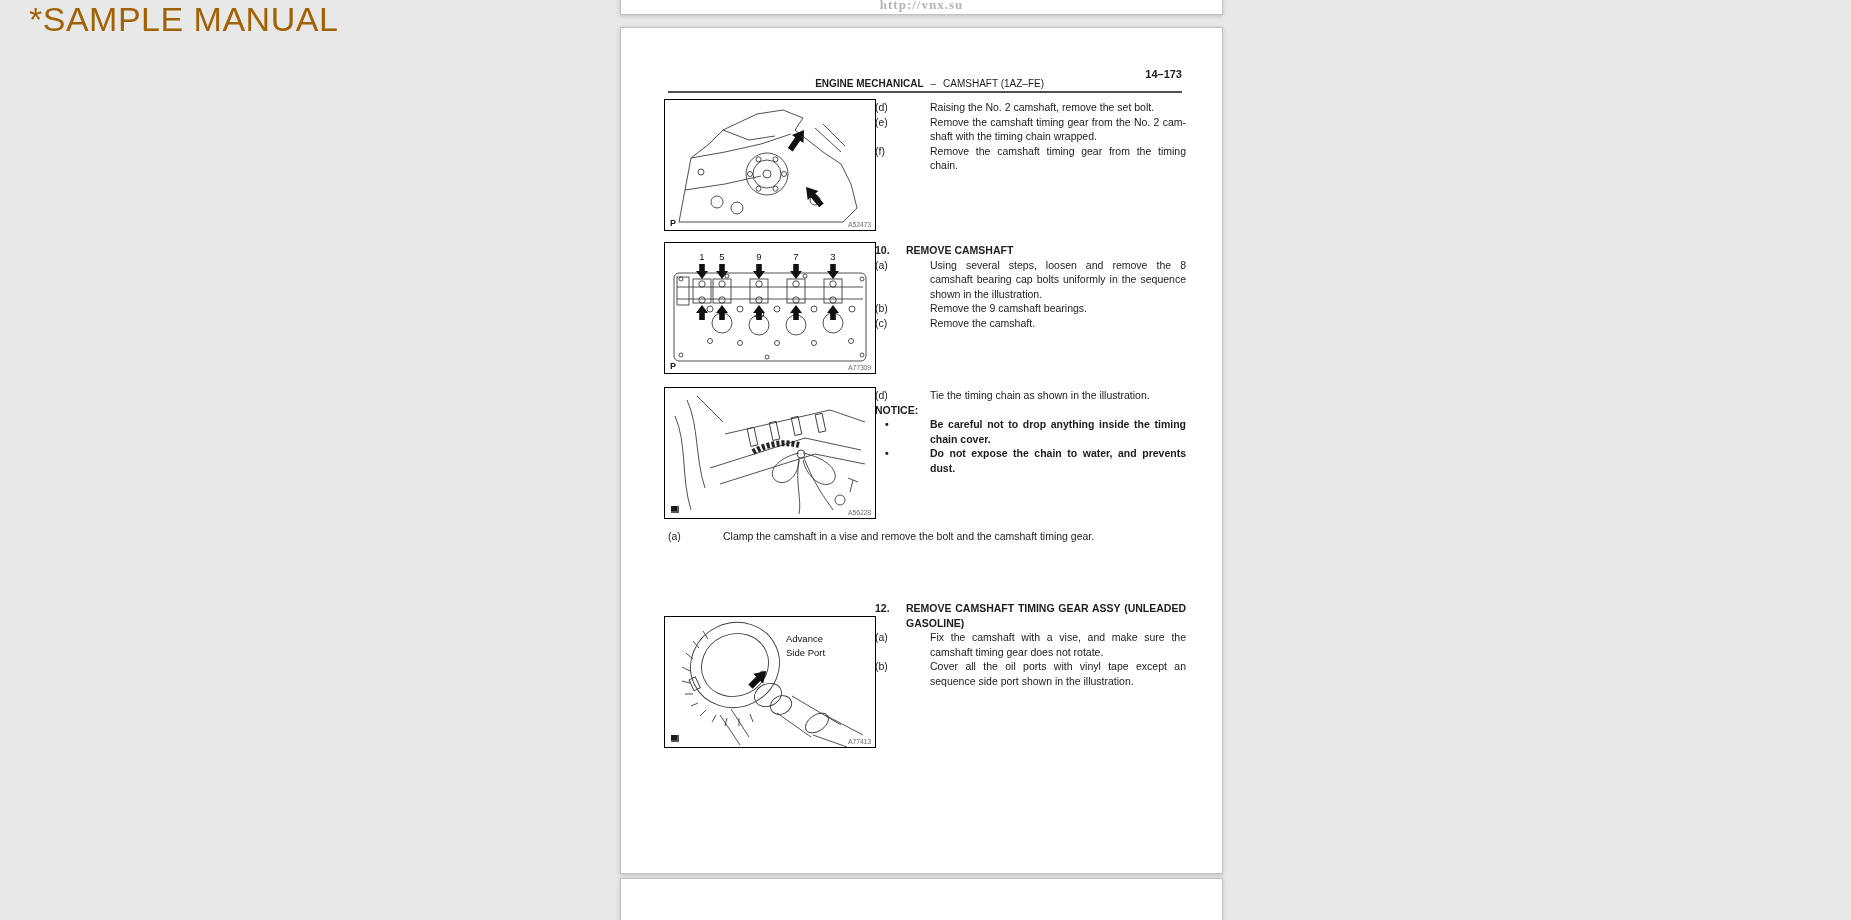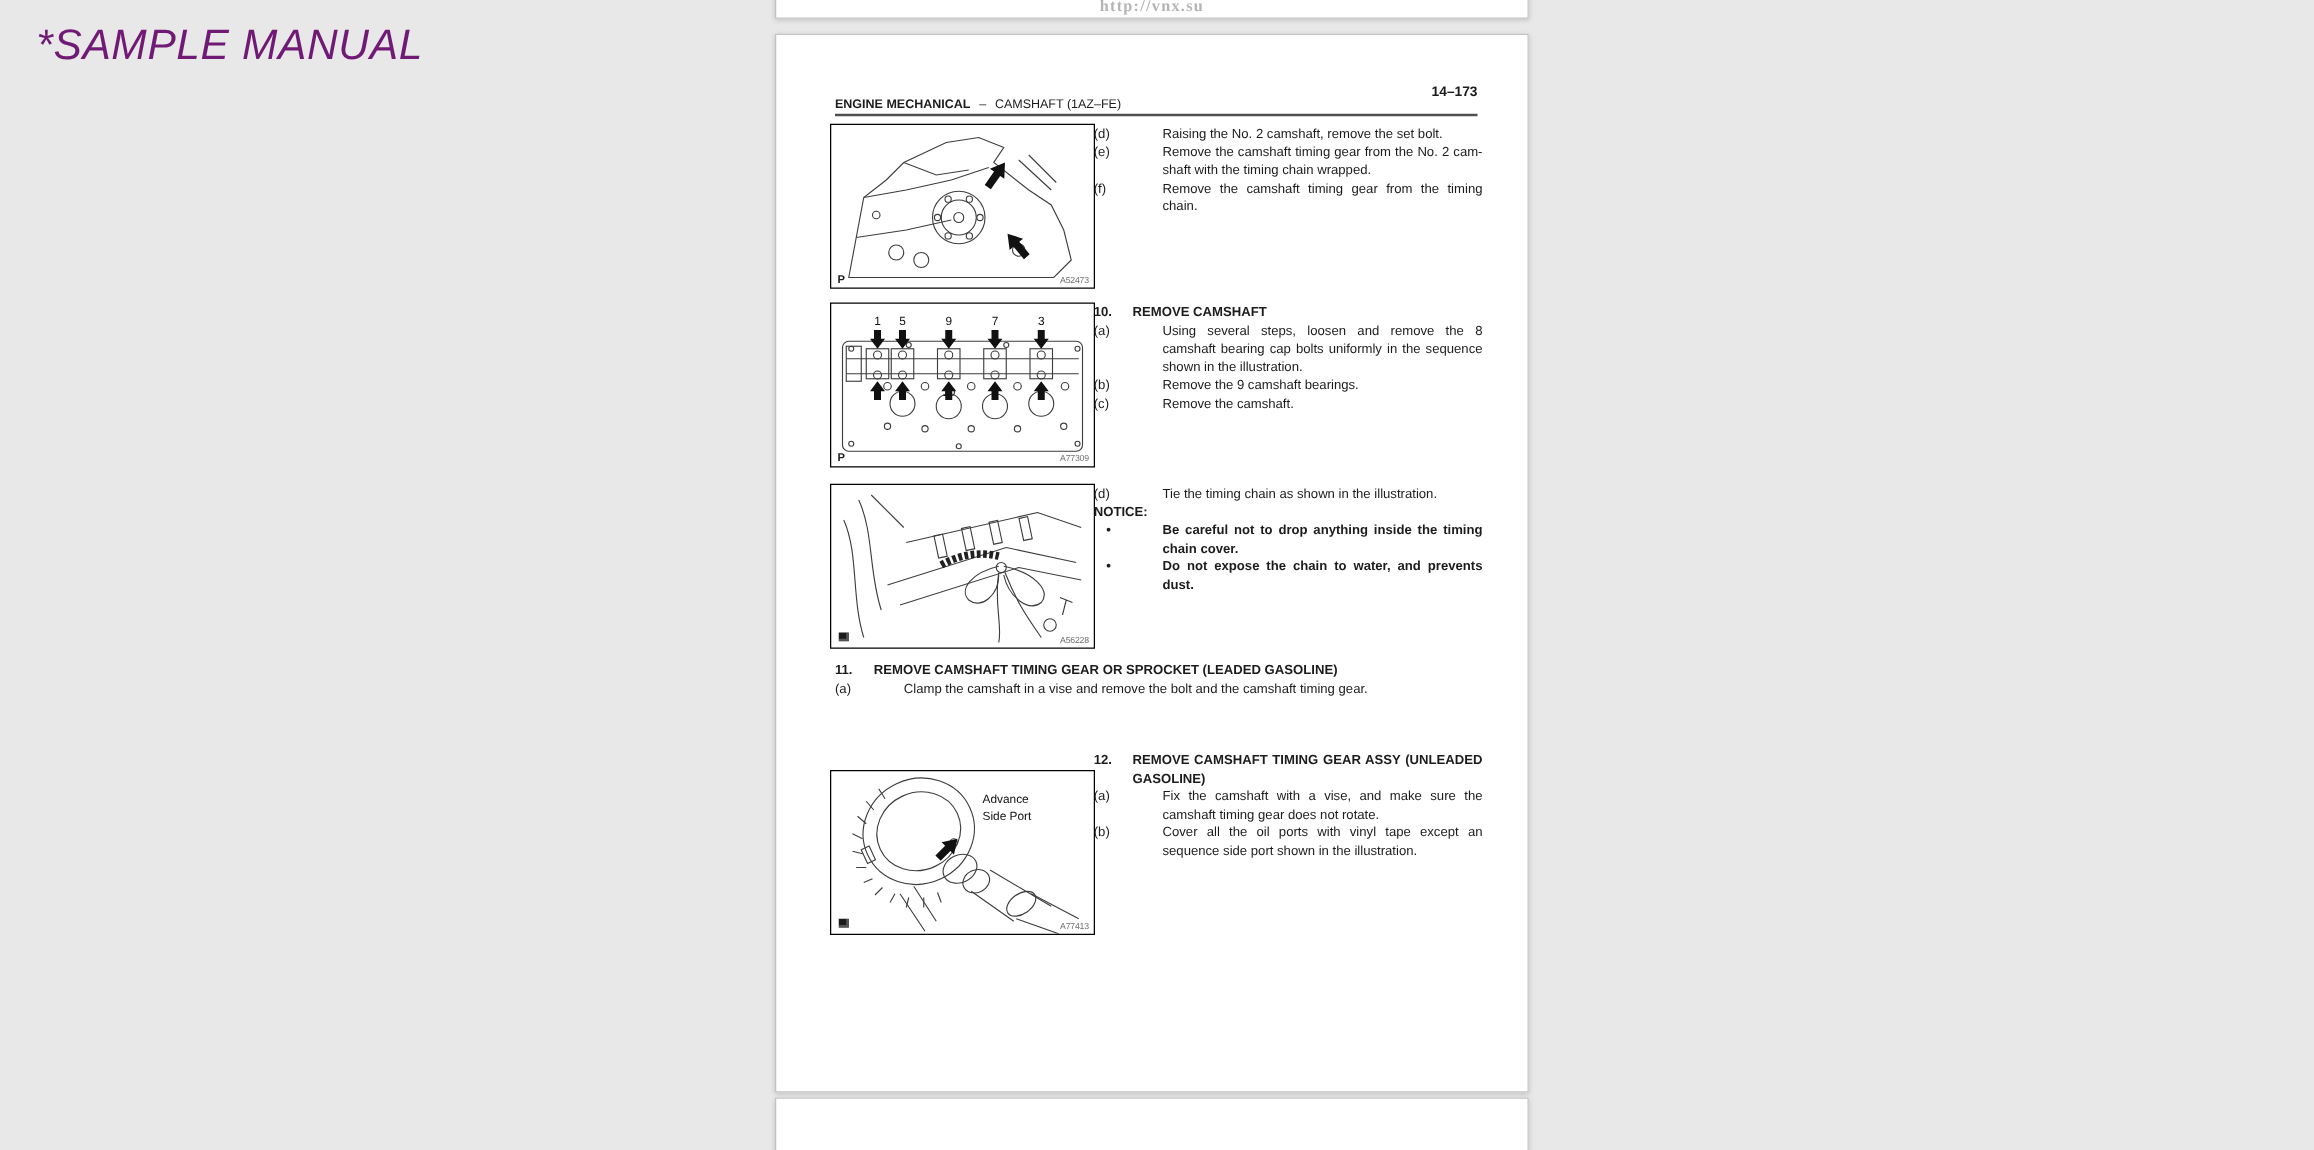--- a/index.html
+++ b/index.html
@@ -3,22 +3,22 @@
 <meta charset="utf-8">
 <style>
   html, body { margin:0; padding:0; }
   body {
     width:1851px; height:920px; position:relative; overflow:hidden;
     background:#e8e8e8;
     font-family:"Liberation Sans", sans-serif;
     color:#1c1c1c;
   }
   .sample-label {
-    position:absolute; left:29px; top:17px;
-    font-size:34px; color:#701a75; letter-spacing:0.5px; white-space:nowrap;font-style:italic;
+    position:absolute; left:29px; top:0;
+    font-size:34px; color:#a16207; letter-spacing:0.5px; white-space:nowrap;
   }
   .page {
     position:absolute; left:620px; width:603px; background:#fff;
     border:1px solid #c2c2c2; box-sizing:border-box;
     box-shadow:0 1px 4px rgba(0,0,0,0.18);
   }
   .page-prev { top:-32px; height:47px; }
   .page-main { top:27px; height:847px; }
   .page-next { top:878px; height:60px; }
   .watermark {
@@ -28,21 +28,21 @@
   }
   .page-number {
     position:absolute; top:40px; right:40px;
     font-size:11px; font-weight:bold;
   }
   .header-rule {
     position:absolute; top:50px; left:47px; right:40px;
     border-bottom:2px solid #4f4f4f;
   }
   .header-text {
-    text-align:left; padding:0 138px 1px 0;
+    text-align:right; padding:0 138px 1px 0;
     font-size:10px; line-height:12px; white-space:nowrap;
   }
   .header-text .sect { font-weight:bold; }
   .header-text .sep { margin:0 7px; color:#333; }
   .figure {
     position:absolute; left:43px; width:210px; height:130px;
     border:1px solid #000; background:#fff; box-sizing:content-box;
   }
   .figure svg { position:absolute; left:0; top:0; }
   .fig-corner {
@@ -261,24 +261,20 @@
       <span class="bullet">•</span>
       <span class="txt">Be careful not to drop anything inside the timing chain cover.</span>
     </div>
     <div class="notice-item">
       <span class="bullet">•</span>
       <span class="txt">Do not expose the chain to water, and prevents dust.</span>
     </div>
   </div>
 
   <div class="tblock-wide" style="top:501px;">
-    <div class="step-head">
-      <span class="num">11.</span>
-      <span class="title">REMOVE CAMSHAFT TIMING GEAR OR SPROCKET (LEADED GASOLINE)</span>
-    </div>
     <div class="item">
       <span class="lbl">(a)</span>
       <span class="txt">Clamp the camshaft in a vise and remove the bolt and the camshaft timing gear.</span>
     </div>
   </div>
 
   <div class="figure" style="top:588px;">
     <svg width="210" height="130" viewBox="0 0 210 130">
       <g transform="rotate(-25 70 48)">
         <ellipse class="fig-line" cx="70" cy="48" rx="45" ry="42"></ellipse>

